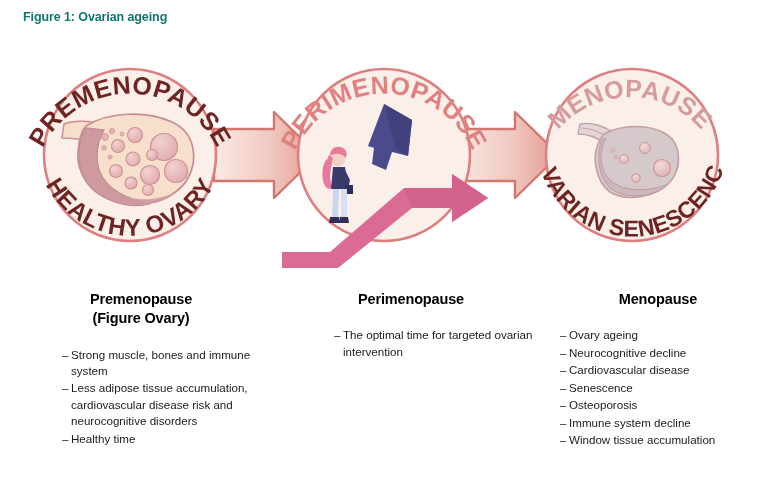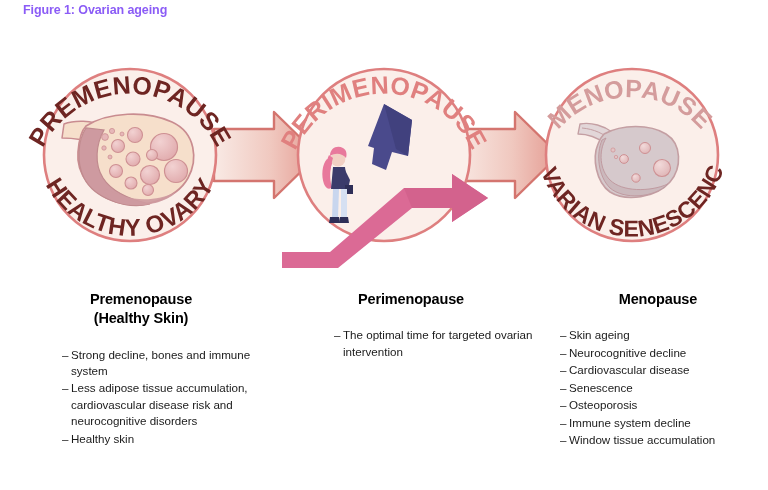--- a/index.html
+++ b/index.html
@@ -9,24 +9,24 @@
     height: 490px;
     background: #ffffff;
     font-family: "Liberation Sans", sans-serif;
     overflow: hidden;
     position: relative;
   }
 
   #figure-title {
     position: absolute;
     left: 23px;
-    top: 3px;
+    top: 10px;
     font-size: 12.5px;
     font-weight: bold;
-    color: #8b5cf6;
+    color: #0f766e;
     letter-spacing: -0.1px;
   }
 
   #diagram-stage {
     position: absolute;
     left: 0;
     top: 28px;
     width: 768px;
     height: 262px;
   }
@@ -232,34 +232,34 @@
       </text>
     </g>
   </svg>
 </div>
 
 <div id="columns">
 
   <div class="stage-col c1">
     <div class="col-heading">
       <div>Premenopause</div>
-      <div>(Healthy Skin)</div>
+      <div>(Figure Ovary)</div>
     </div>
     <ul class="bullet-list">
       <li>
         <span class="bullet-dash">–</span>
-        <span class="bullet-text">Strong decline, bones and immune system</span>
+        <span class="bullet-text">Strong muscle, bones and immune system</span>
       </li>
       <li>
         <span class="bullet-dash">–</span>
         <span class="bullet-text">Less adipose tissue accumulation, cardiovascular disease risk and neurocognitive disorders</span>
       </li>
       <li>
         <span class="bullet-dash">–</span>
-        <span class="bullet-text">Healthy skin</span>
+        <span class="bullet-text">Healthy time</span>
       </li>
     </ul>
   </div>
 
   <div class="stage-col c2">
     <div class="col-heading">
       <div>Perimenopause</div>
     </div>
     <ul class="bullet-list">
       <li>
@@ -269,21 +269,21 @@
     </ul>
   </div>
 
   <div class="stage-col c3">
     <div class="col-heading">
       <div>Menopause</div>
     </div>
     <ul class="bullet-list">
       <li>
         <span class="bullet-dash">–</span>
-        <span class="bullet-text">Skin ageing</span>
+        <span class="bullet-text">Ovary ageing</span>
       </li>
       <li>
         <span class="bullet-dash">–</span>
         <span class="bullet-text">Neurocognitive decline</span>
       </li>
       <li>
         <span class="bullet-dash">–</span>
         <span class="bullet-text">Cardiovascular disease</span>
       </li>
       <li>

